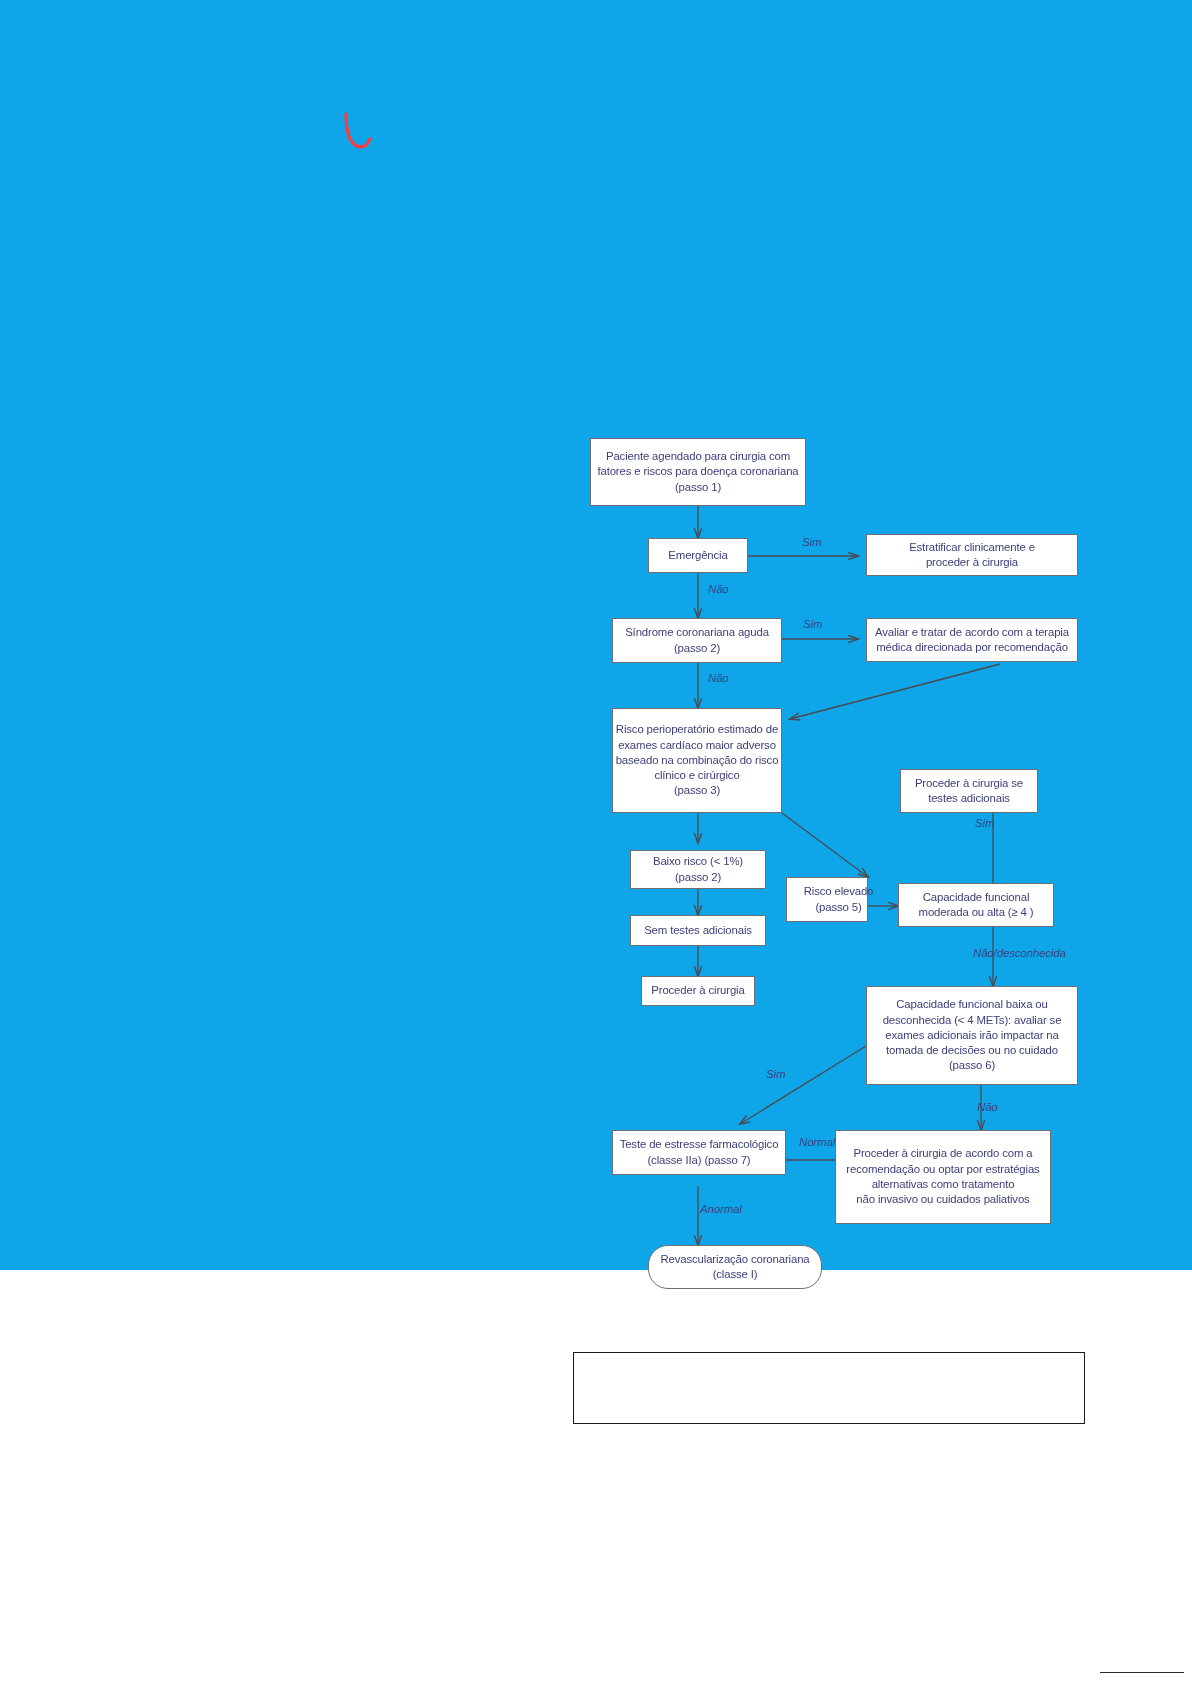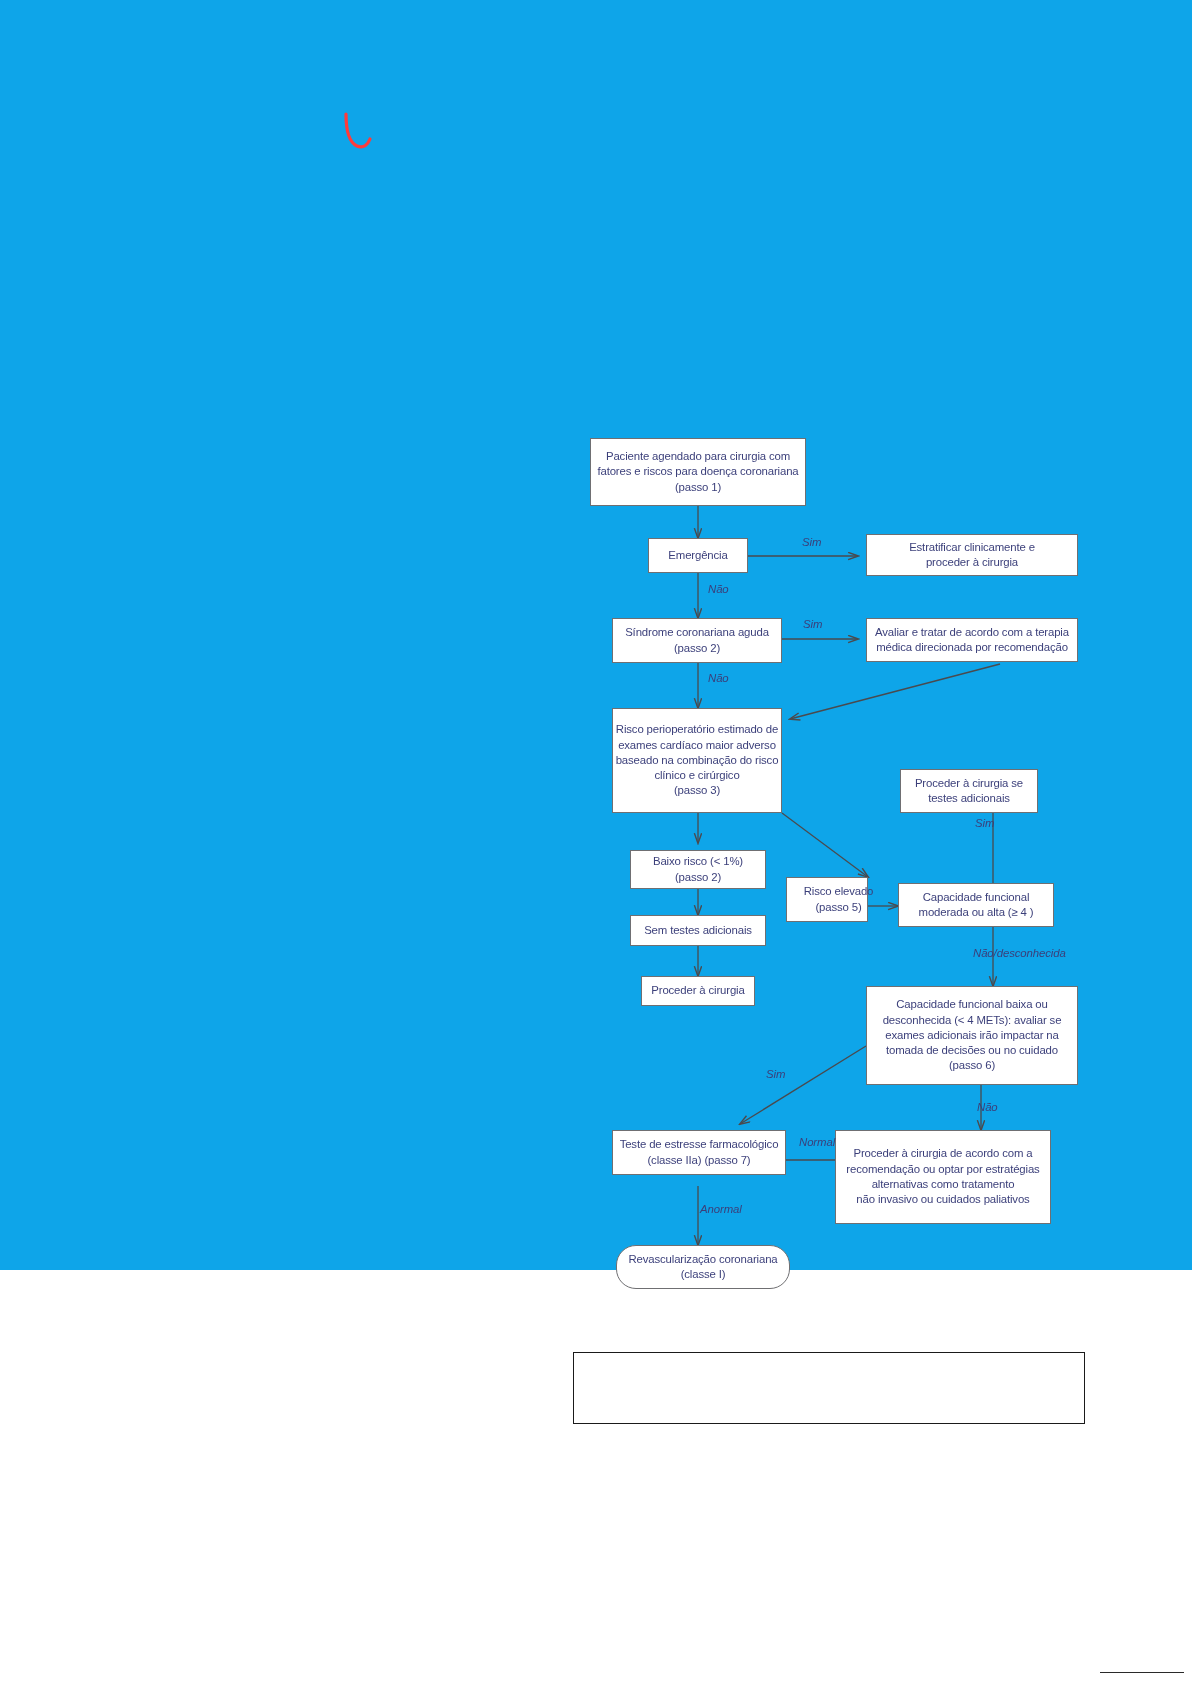--- a/index.html
+++ b/index.html
@@ -229,21 +229,21 @@
       <span>(classe IIa)  (passo 7)</span>
     </div>
 
     <div class="node" style="left:835px; top:1130px; width:216px; height:94px;">
       <span>Proceder à cirurgia de acordo com a</span>
       <span>recomendação ou optar por estratégias</span>
       <span>alternativas como tratamento</span>
       <span>não invasivo ou cuidados paliativos</span>
     </div>
 
-    <div class="node" style="left:616px; top:1245px; width:174px; height:44px;border-radius:20px;">
+    <div class="node" style="left:648px; top:1245px; width:174px; height:44px;border-radius:20px;">
       <span>Revascularização coronariana</span>
       <span>(classe I)</span>
     </div>
 
     <div class="edgelabel" style="left:802px; top:536px;">Sim</div>
     <div class="edgelabel" style="left:708px; top:583px;">Não</div>
     <div class="edgelabel" style="left:803px; top:618px;">Sim</div>
     <div class="edgelabel" style="left:708px; top:672px;">Não</div>
     <div class="edgelabel" style="left:975px; top:817px;">Sim</div>
     <div class="edgelabel" style="left:973px; top:947px;">Não/desconhecida</div>

